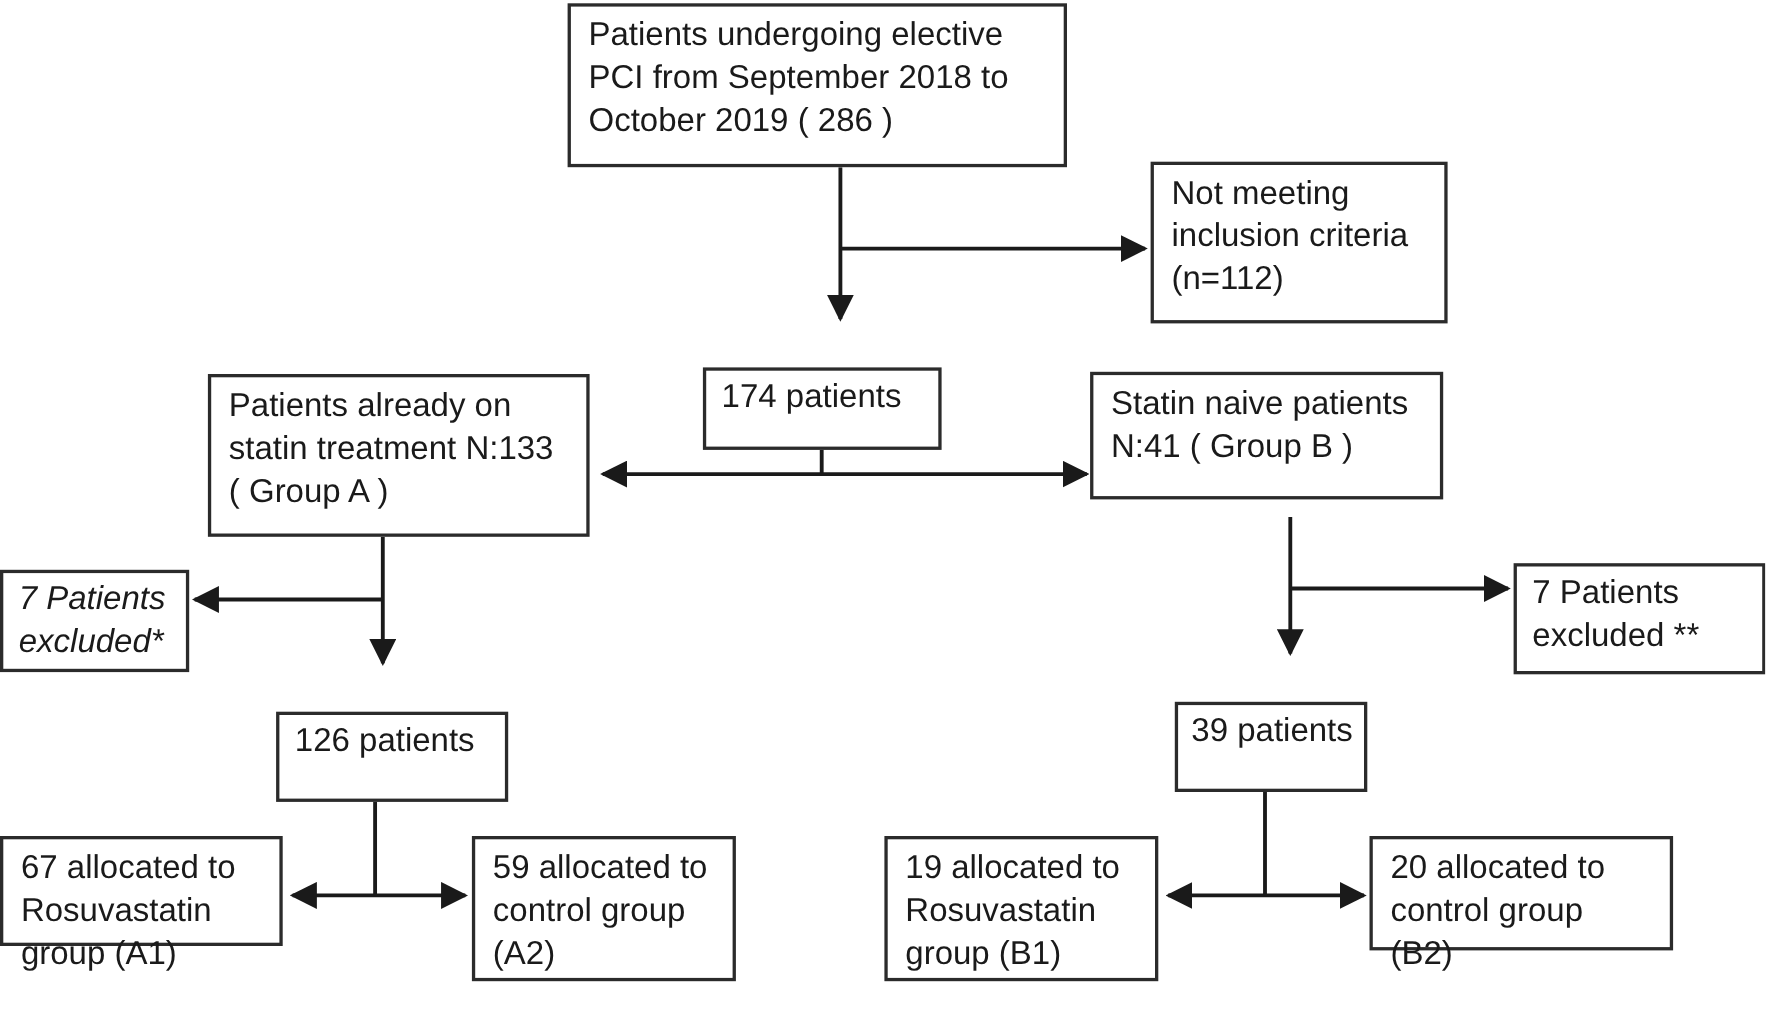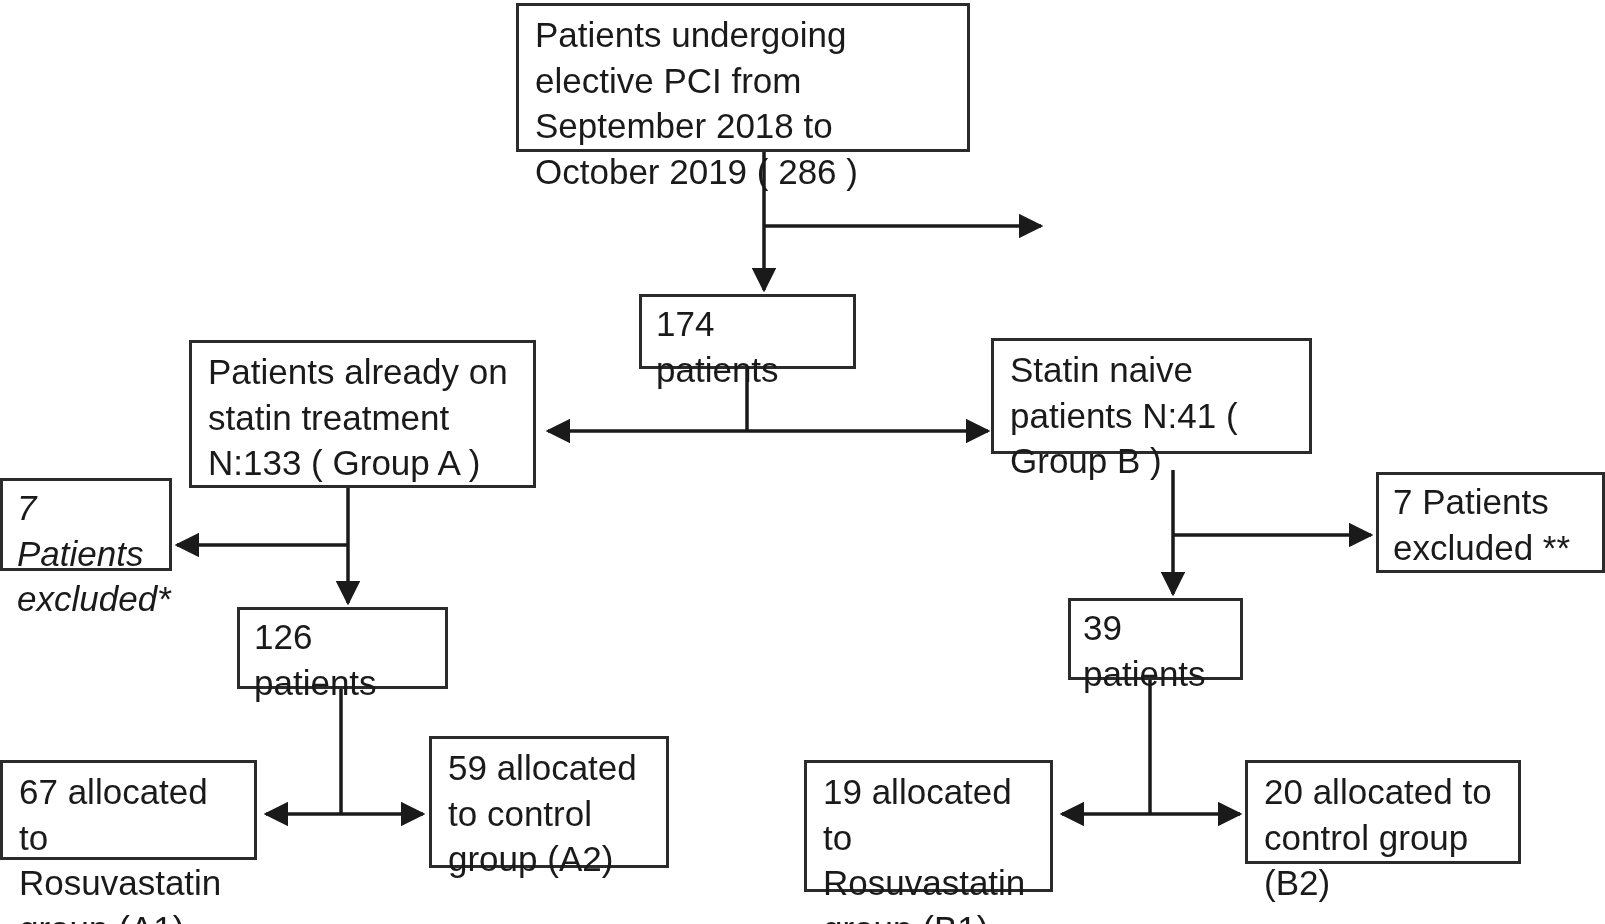--- a/index.html
+++ b/index.html
@@ -18,48 +18,48 @@
     height: 924px;
     background: #ffffff;
     overflow: hidden;
   }
   .node {
     position: absolute;
     box-sizing: border-box;
     border: 3px solid #2b2b2b;
     background: #ffffff;
     padding: 6px 14px 6px 16px;
-    font-size: 35px;
+    font-size: 30px;
     line-height: 1.30;
     color: #1a1a1a;
     white-space: pre-line;
     z-index: 3;
   }
-  .node.pad-sm { padding: 4px 10px 4px 14px; }
+  .node.pad-sm { padding: 4px 10px 4px 14px; margin-top: 40px; }
   #connectors {
     position: absolute;
     left: 0;
     top: 0;
     width: 1605px;
     height: 924px;
     z-index: 1;
     pointer-events: none;
   }
   
   #node-enrolled      { left: 516px;  top: 3px;   width: 454px; height: 149px; }
   #node-excluded-top  { left: 1046px; top: 147px; width: 270px; height: 147px; }
   #node-eligible      { left: 639px;  top: 294px; width: 217px; height: 75px;  }
   #node-group-a       { left: 189px;  top: 340px; width: 347px; height: 148px; }
   #node-group-b       { left: 991px;  top: 338px; width: 321px; height: 116px; }
   #node-excl-a        { left: 0px;    top: 478px; width: 172px; height: 93px; font-style: italic;  }
   #node-excl-b        { left: 1376px; top: 472px; width: 229px; height: 101px; }
-  #node-a-total       { left: 237px;  top: 607px; width: 211px; height: 82px;  }
+  #node-a-total       { left: 251px;  top: 607px; width: 211px; height: 82px;  }
   #node-b-total       { left: 1068px; top: 598px; width: 175px; height: 82px; padding-left: 12px;  }
   #node-a1            { left: 0px;    top: 760px; width: 257px; height: 100px; }
-  #node-a2            { left: 429px;  top: 736px; width: 240px; height: 132px; }
+  #node-a2            { left: 429px;  top: 760px; width: 240px; height: 132px; }
   #node-b1            { left: 804px;  top: 760px; width: 249px; height: 132px; }
   #node-b2            { left: 1245px; top: 760px; width: 276px; height: 104px; }
 </style>
 </head>
 <body>
 
 <div id="flowchart">
 
   <svg id="connectors" viewBox="0 0 1605 924" width="1605" height="924" xmlns="http://www.w3.org/2000/svg">
     <defs>
@@ -91,20 +91,21 @@
 
     <line x1="266" y1="814" x2="423" y2="814" stroke="#1a1a1a" stroke-width="3.5" marker-start="url(#arrow-start)" marker-end="url(#arrow-end)"></line>
 
     <line x1="1150" y1="680" x2="1150" y2="814" stroke="#1a1a1a" stroke-width="3.5"></line>
 
     <line x1="1062" y1="814" x2="1240" y2="814" stroke="#1a1a1a" stroke-width="3.5" marker-start="url(#arrow-start)" marker-end="url(#arrow-end)"></line>
   </svg>
 
   <div class="node" id="node-enrolled">Patients undergoing elective PCI from September 2018 to October 2019 ( 286 )</div>
 
+  <div class="node" id="node-excluded-top">Not meeting inclusion criteria (n=112)</div>
 
   <div class="node pad-sm" id="node-eligible">174 patients</div>
 
   <div class="node" id="node-group-a">Patients already on statin treatment N:133 ( Group A )</div>
 
   <div class="node" id="node-group-b">Statin naive patients N:41 ( Group B )</div>
 
   <div class="node pad-sm" id="node-excl-a">7 Patients excluded*</div>
 
   <div class="node pad-sm" id="node-excl-b">7 Patients excluded **</div>

